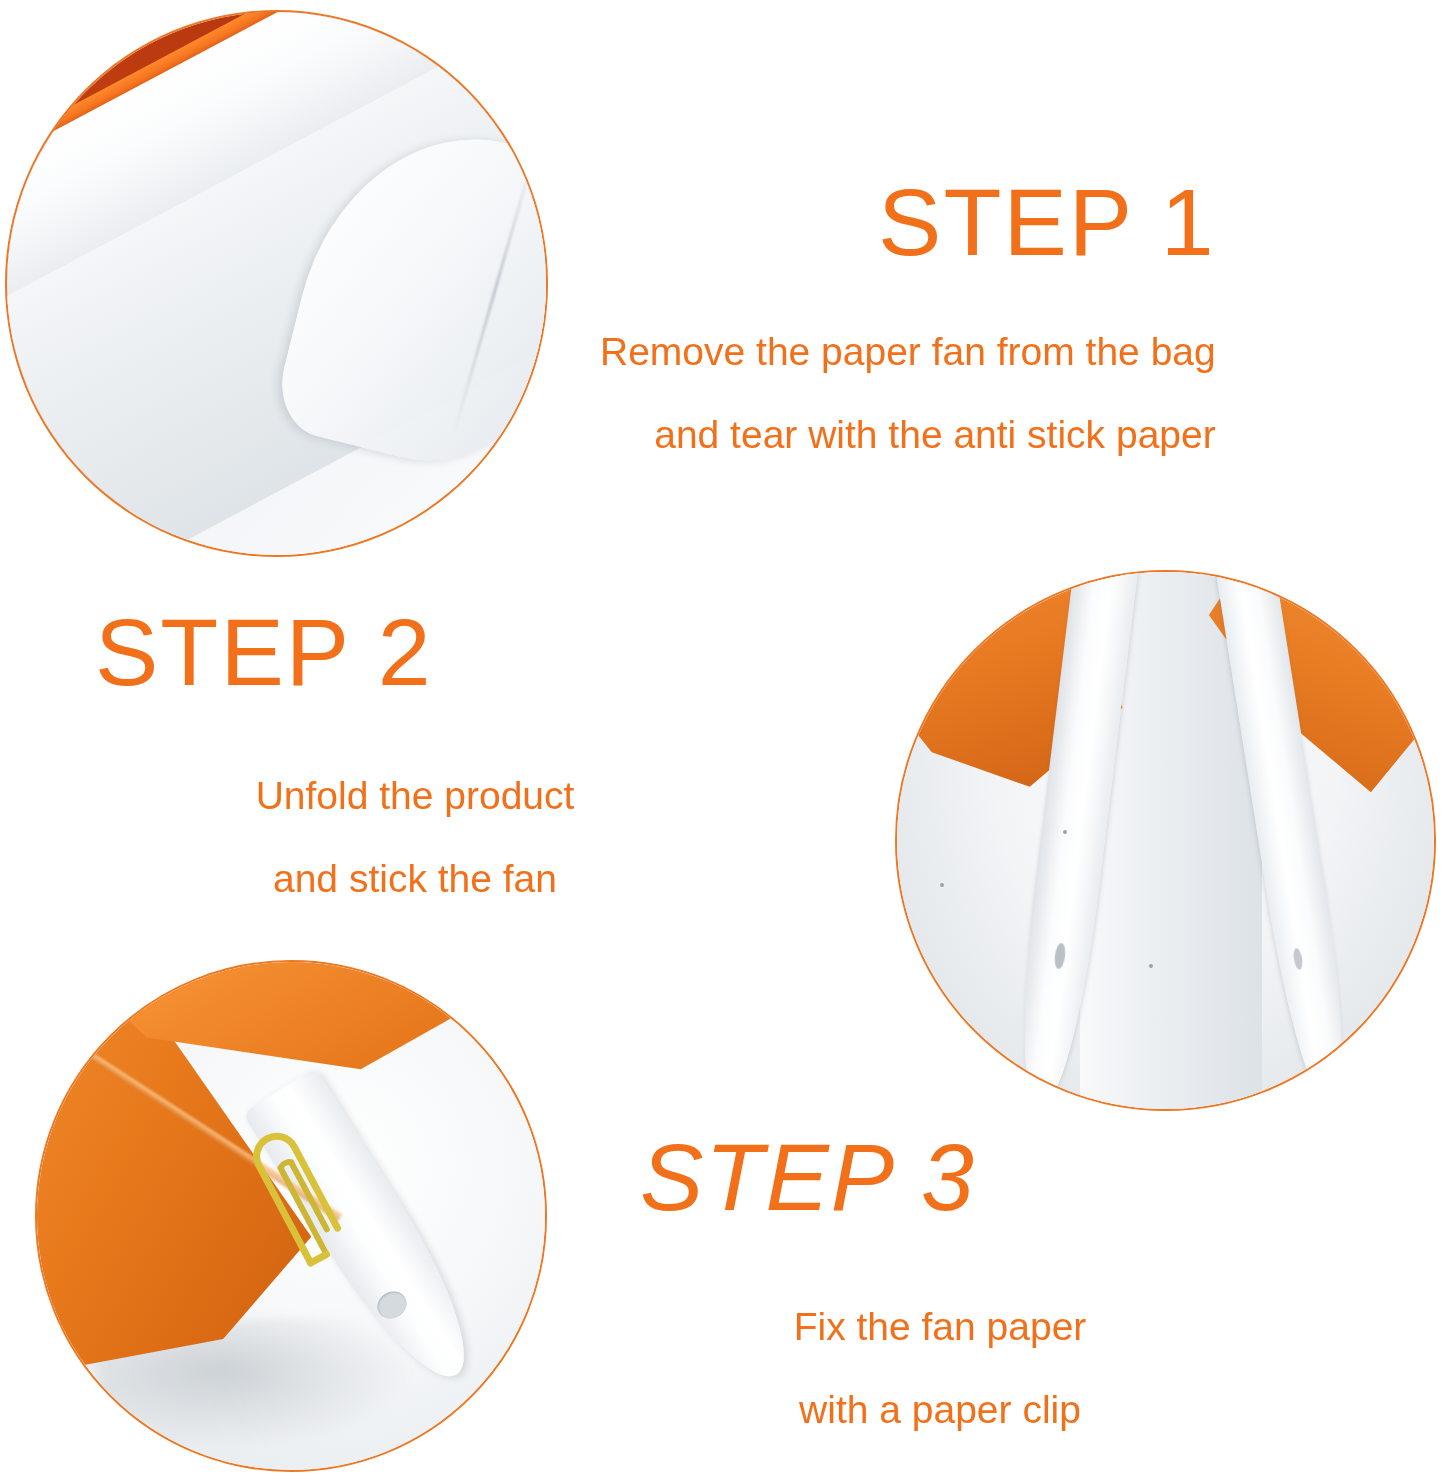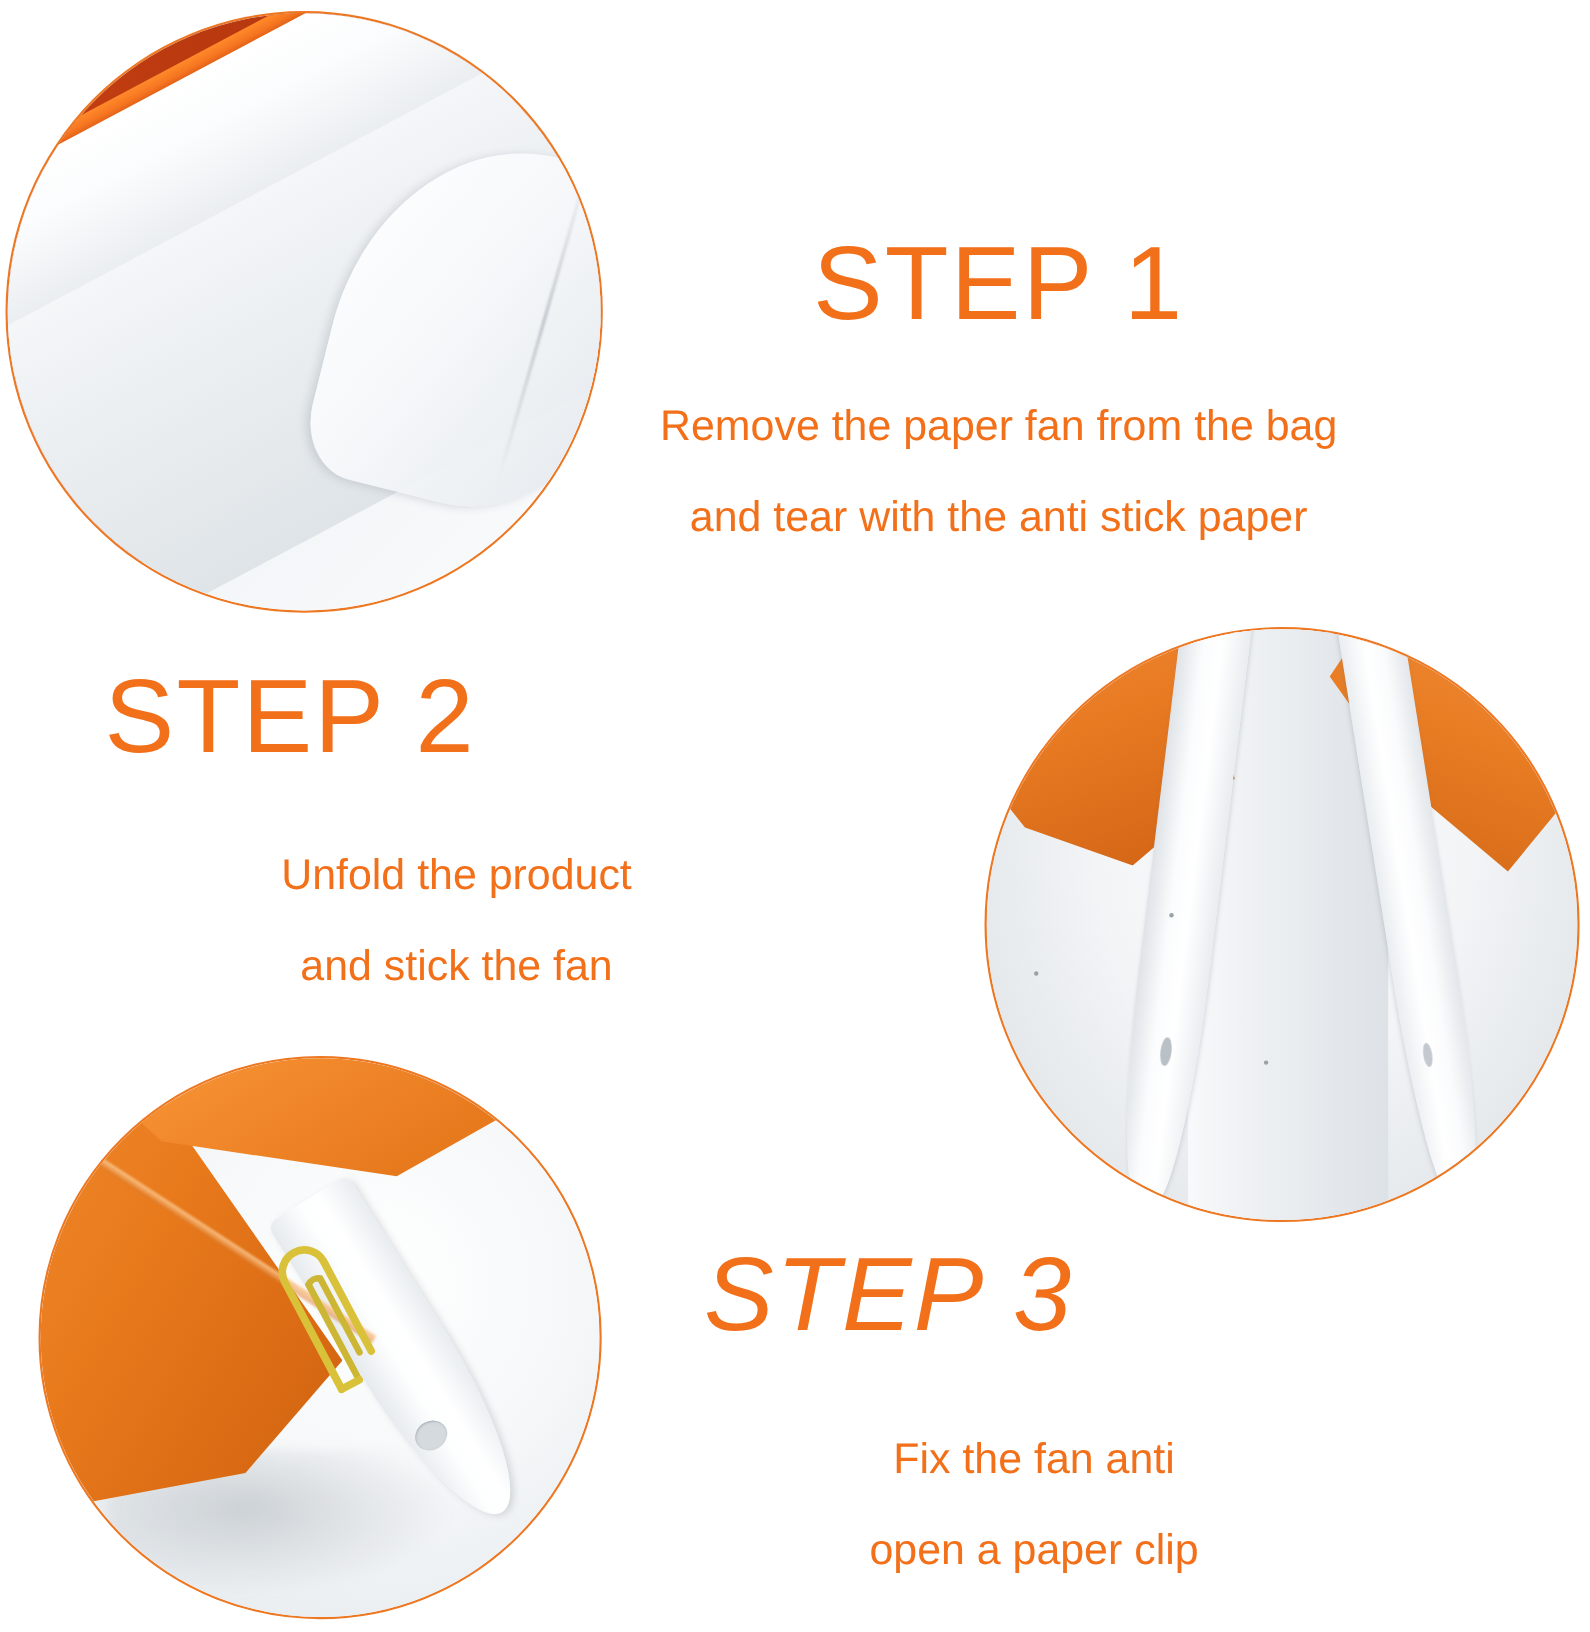--- a/index.html
+++ b/index.html
@@ -275,21 +275,21 @@
 
   .step-line {
     color: #F3701A;
     font-family: "Liberation Sans", sans-serif;
     font-weight: 400;
     font-size: 39px;
     line-height: 1.0;
     white-space: nowrap;
   }
 
-  #step-1 { left: 600px; top: 175px; text-align: center; margin-top: 36px; }
+  #step-1 { left: 600px; top: 175px; text-align: right; }
   #step-1 .step-title { margin-bottom: 62px; }
   #step-1 .step-line { margin-bottom: 44px; }
 
   #step-2 { left: 95px; top: 605px; text-align: left; }
   #step-2 .step-title { margin-bottom: 76px; }
   #step-2 .step-line-wrap { text-align: center; width: 640px; }
   #step-2 .step-line { margin-bottom: 44px; }
 
   #step-3 { left: 640px; top: 1130px; text-align: left; }
   #step-3 .step-title { margin-bottom: 82px; font-style: italic; }
@@ -361,18 +361,18 @@
           <path d="M44 150 L44 52 A10 10 0 0 1 56 52 L56 128" fill="none" stroke="#CDB633" stroke-width="6" stroke-linecap="round"></path>
           <path d="M26 150 L44 150" fill="none" stroke="#D9C23A" stroke-width="7" stroke-linecap="round"></path>
         </svg>
       </div>
     </div>
   </div>
 
   <div class="step-block" id="step-3">
     <div class="step-title">STEP 3</div>
     <div class="step-line-wrap">
-      <div class="step-line">Fix the fan anti</div>
-      <div class="step-line">open a paper clip</div>
+      <div class="step-line">Fix the fan paper</div>
+      <div class="step-line">with a paper clip</div>
     </div>
   </div>
 
 </div>
 
 </body></html>

